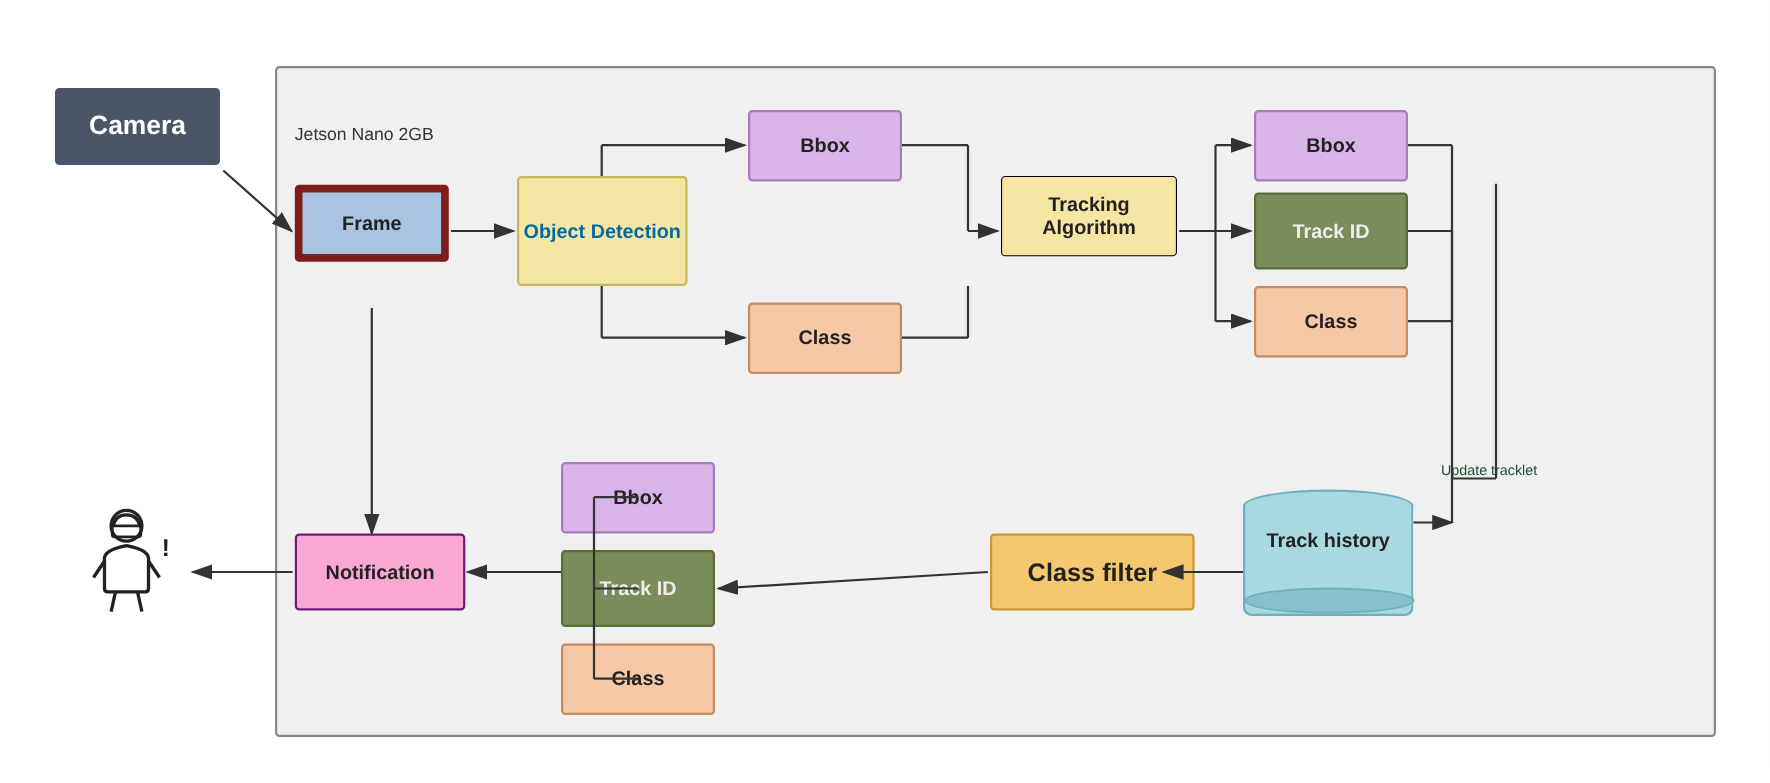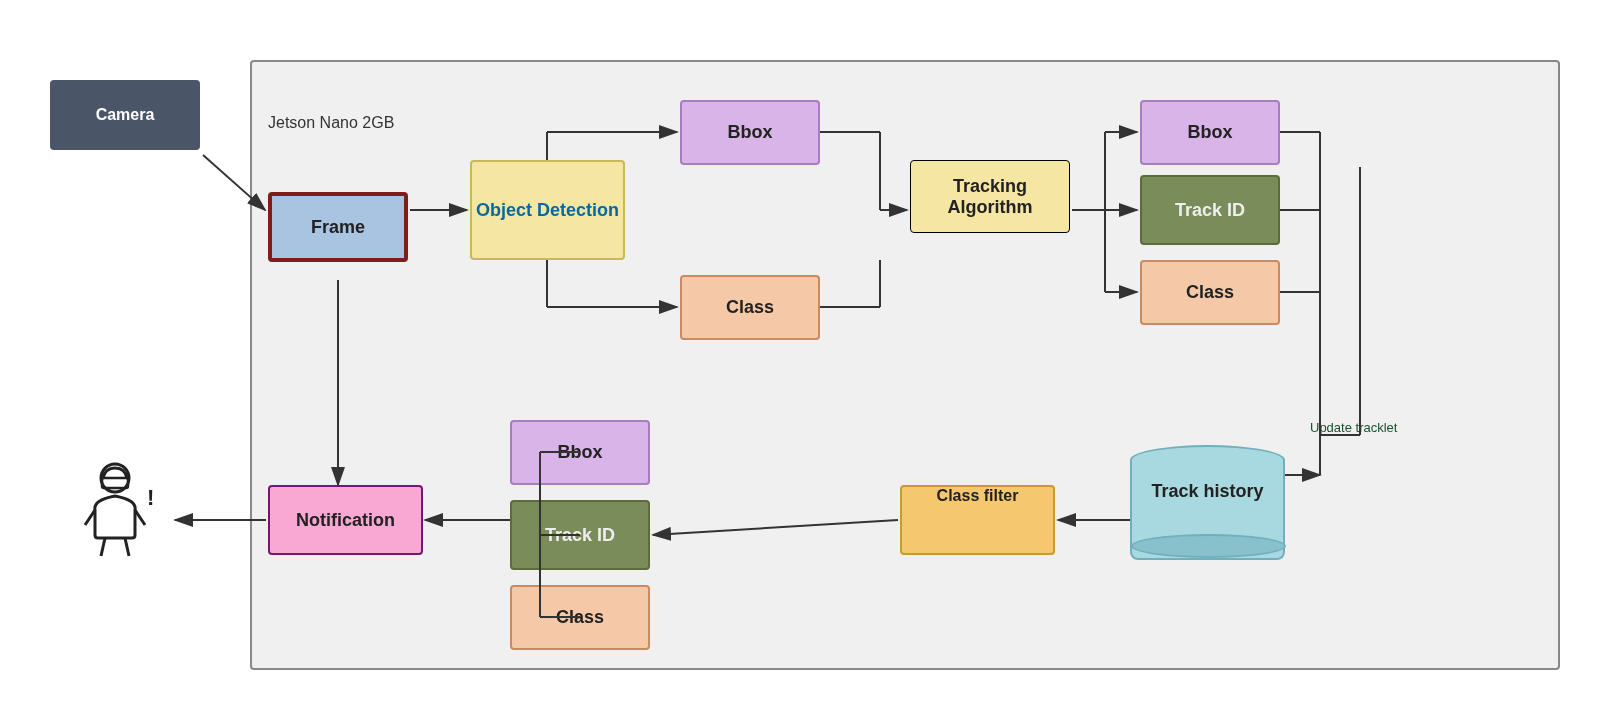--- a/index.html
+++ b/index.html
@@ -48,33 +48,33 @@
       top: 60px;
       left: 30px;
       width: 150px;
       height: 70px;
       background: #4a5568;
       border-radius: 4px;
       display: flex;
       align-items: center;
       justify-content: center;
       color: white;
-      font-size: 16px;
+      font-size: 24px;
       font-weight: bold;
     }
 
     
     .frame-box {
       position: absolute;
-      top: 172px;
+      top: 148px;
       left: 248px;
       width: 140px;
       height: 70px;
       background: #a8c4e0;
-      border: 4px solid #7f1d1d;
+      border: 7px solid #7f1d1d;
       border-radius: 4px;
       display: flex;
       align-items: center;
       justify-content: center;
       font-size: 18px;
       font-weight: bold;
       color: #222;
     }
 
     
@@ -252,28 +252,29 @@
       font-size: 18px;
       font-weight: bold;
       color: #222;
     }
 
     
     .class-filter-box {
       position: absolute;
       top: 465px;
       left: 880px;
-      width: 155px;
+      width: 186px;
       height: 70px;
       background: #f5c870;
       border: 2px solid #c99a30;
       border-radius: 4px;
       display: flex;
-      justify-content: center;
-      font-size: 16px;
+      align-items: center;
+      justify-content: center;
+      font-size: 23px;
       font-weight: bold;
       color: #222;
     }
 
     
     .track-history-box {
       position: absolute;
       top: 425px;
       left: 1110px;
       width: 155px;

